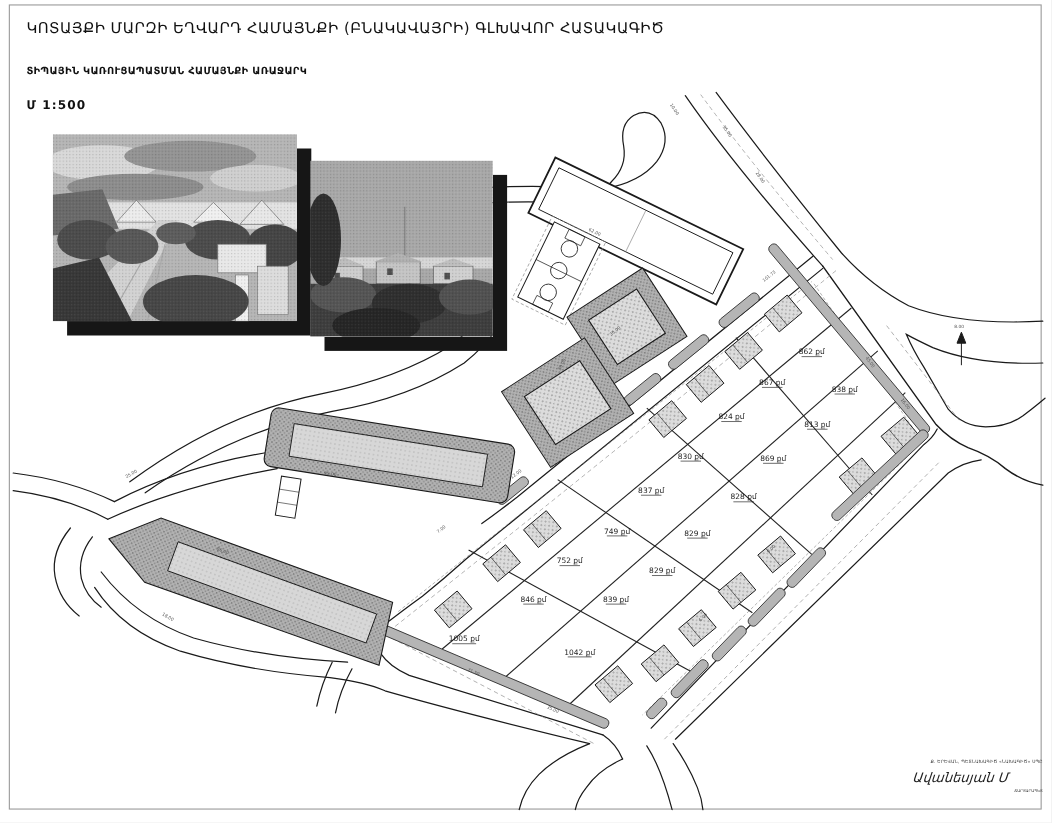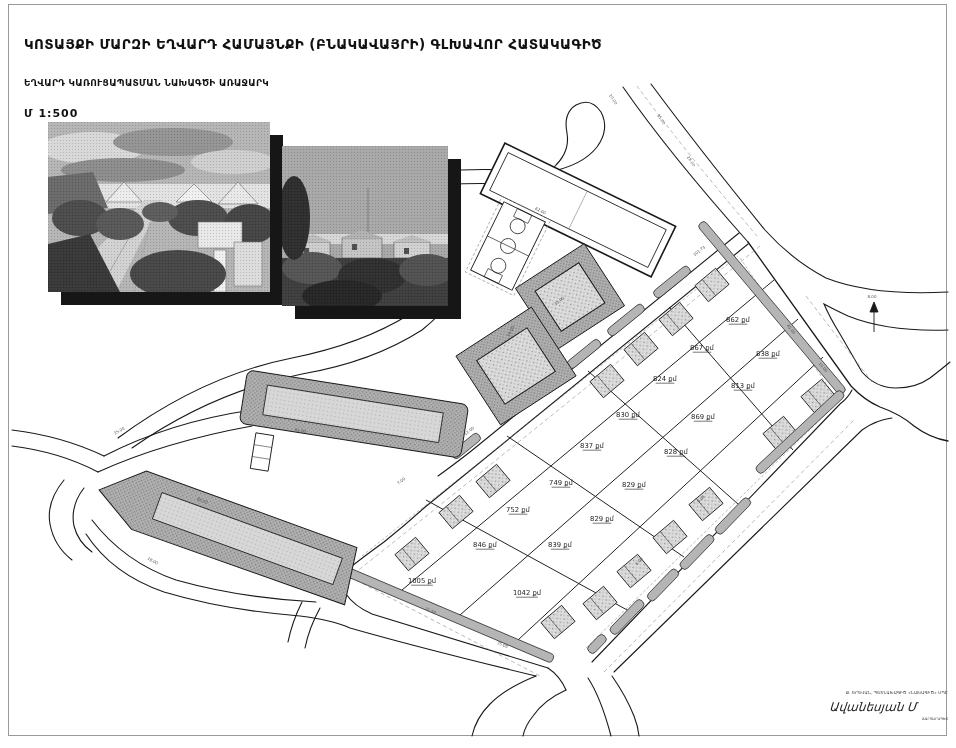--- a/index.html
+++ b/index.html
@@ -1,20 +1,20 @@
 <!DOCTYPE html>
 <html><head>
 <meta charset="utf-8">
 <style>
   html,body{margin:0;padding:0;background:#e8e8e8;}
   .sheet{position:relative;width:956px;height:748px;background:#ffffff;overflow:hidden;
          font-family:"DejaVu Sans",sans-serif;color:#111;}
   .frame{position:absolute;left:8px;top:4px;right:9px;bottom:12px;border:1px solid #9a9a9a;pointer-events:none;}
   .hdr{position:absolute;left:24px;top:18px;width:620px;}
-  .hdr .title{font-size:13.5px;font-weight:bold;letter-spacing:.4px;white-space:nowrap;margin-top:18px;}
+  .hdr .title{font-size:13.5px;font-weight:normal;letter-spacing:.4px;white-space:nowrap;}
   .hdr .subtitle{font-size:9px;font-weight:bold;letter-spacing:.3px;margin-top:26px;white-space:nowrap;}
   .hdr .scale{font-size:11px;font-weight:bold;letter-spacing:1px;margin-top:19px;}
   .photo{position:absolute;box-shadow:13px 13px 0 #161616;}
   .photo svg{display:block;}
   .photo1{left:48px;top:122px;width:222px;height:170px;}
   .photo2{left:282px;top:146px;width:166px;height:160px;}
   #plan{position:absolute;left:0;top:0;}
   .stamp{position:absolute;left:800px;top:690px;width:148px;text-align:right;line-height:1.5;}
   .stamp .fine{font-size:4px;color:#333;letter-spacing:.2px;}
   .stamp .sig{font-size:12px;font-style:italic;color:#222;text-align:center;margin-top:2px;
@@ -302,21 +302,21 @@
         <text transform="translate(120,432) rotate(-30)" font-size="4" fill="#555555" text-anchor="middle" font-family="DejaVu Sans, sans-serif">25.00</text>
         <text transform="translate(540,212) rotate(26)" font-size="4" fill="#555555" text-anchor="middle" font-family="DejaVu Sans, sans-serif">62.00</text>
         <text transform="translate(512,332) rotate(-64)" font-size="4" fill="#555555" text-anchor="middle" font-family="DejaVu Sans, sans-serif">30.00</text>
         <text transform="translate(152,562) rotate(30)" font-size="4" fill="#555555" text-anchor="middle" font-family="DejaVu Sans, sans-serif">18.00</text>
         <text transform="translate(872,298) rotate(0)" font-size="4" fill="#555555" text-anchor="middle" font-family="DejaVu Sans, sans-serif">8.00</text>
       </g>
   </svg>
 
   <div class="hdr">
     <div class="title">ԿՈՏԱՅՔԻ ՄԱՐԶԻ ԵՂՎԱՐԴ ՀԱՄԱՅՆՔԻ (ԲՆԱԿԱՎԱՅՐԻ) ԳԼԽԱՎՈՐ ՀԱՏԱԿԱԳԻԾ</div>
-    <div class="subtitle">ԵՂՎԱՐԴ ԿԱՌՈՒՑԱՊԱՏՄԱՆ ՆԱԽԱԳԾԻ ԱՌԱՋԱՐԿ</div>
+    <div class="subtitle">ՏԻՊԱՅԻՆ ԿԱՌՈՒՑԱՊԱՏՄԱՆ ՀԱՄԱՅՆՔԻ ԱՌԱՋԱՐԿ</div>
     <div class="scale">Մ 1:500</div>
   </div>
 
   <div class="photo photo1">
     <svg width="222" height="170" viewBox="0 0 222 170">
       <rect width="222" height="170" fill="#b5b5b5"></rect>
       <ellipse cx="45" cy="26" rx="52" ry="16" fill="#d8d8d8"></ellipse>
       <ellipse cx="125" cy="20" rx="60" ry="14" fill="#949494"></ellipse>
       <ellipse cx="185" cy="40" rx="42" ry="12" fill="#cfcfcf"></ellipse>
       <ellipse cx="75" cy="48" rx="62" ry="12" fill="#8d8d8d"></ellipse>

